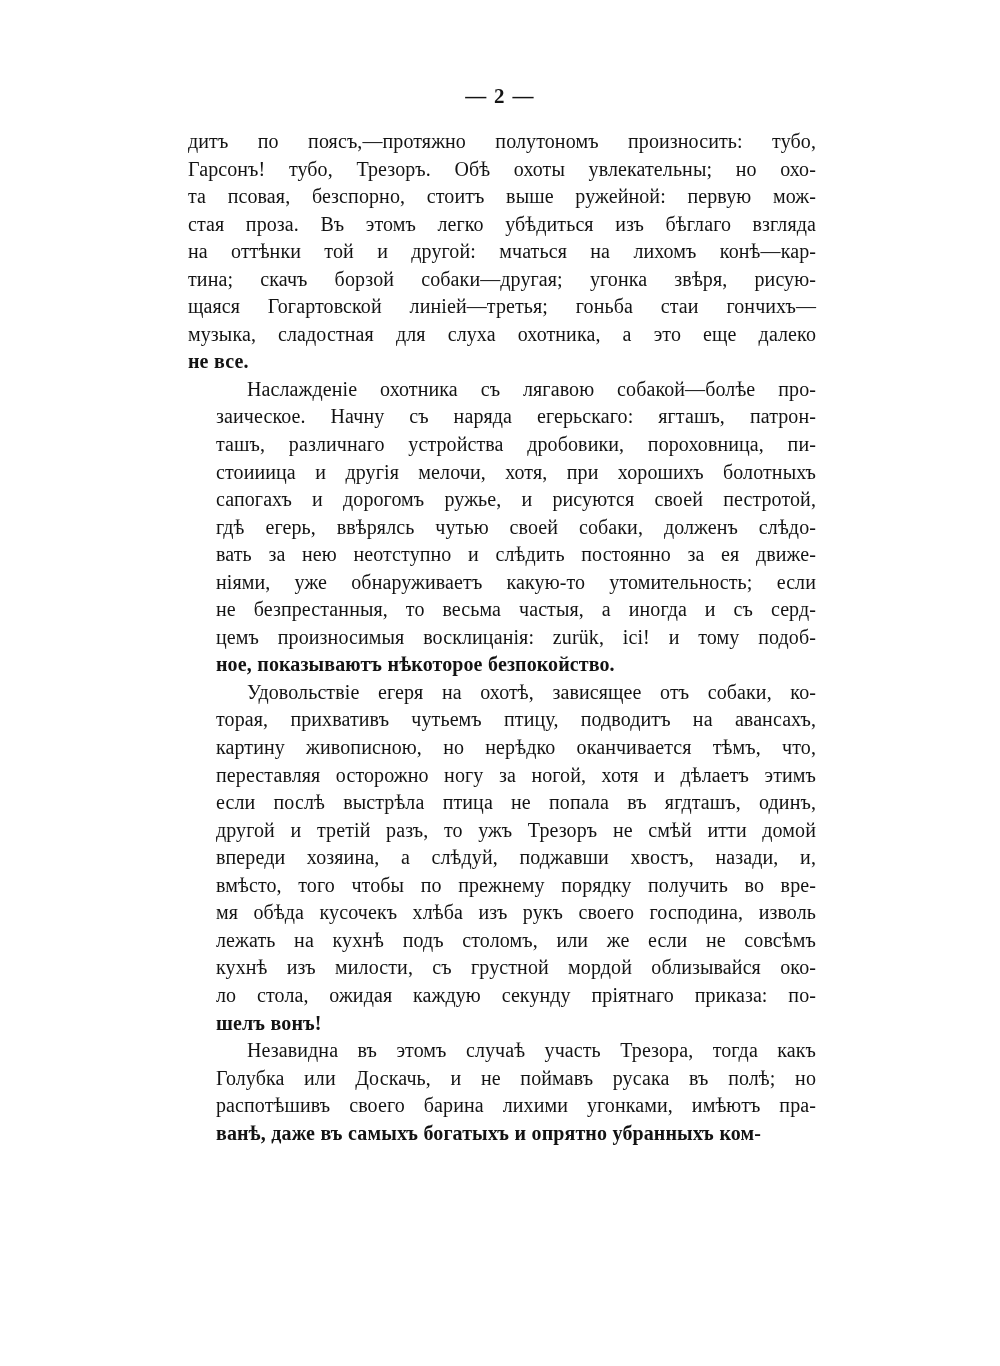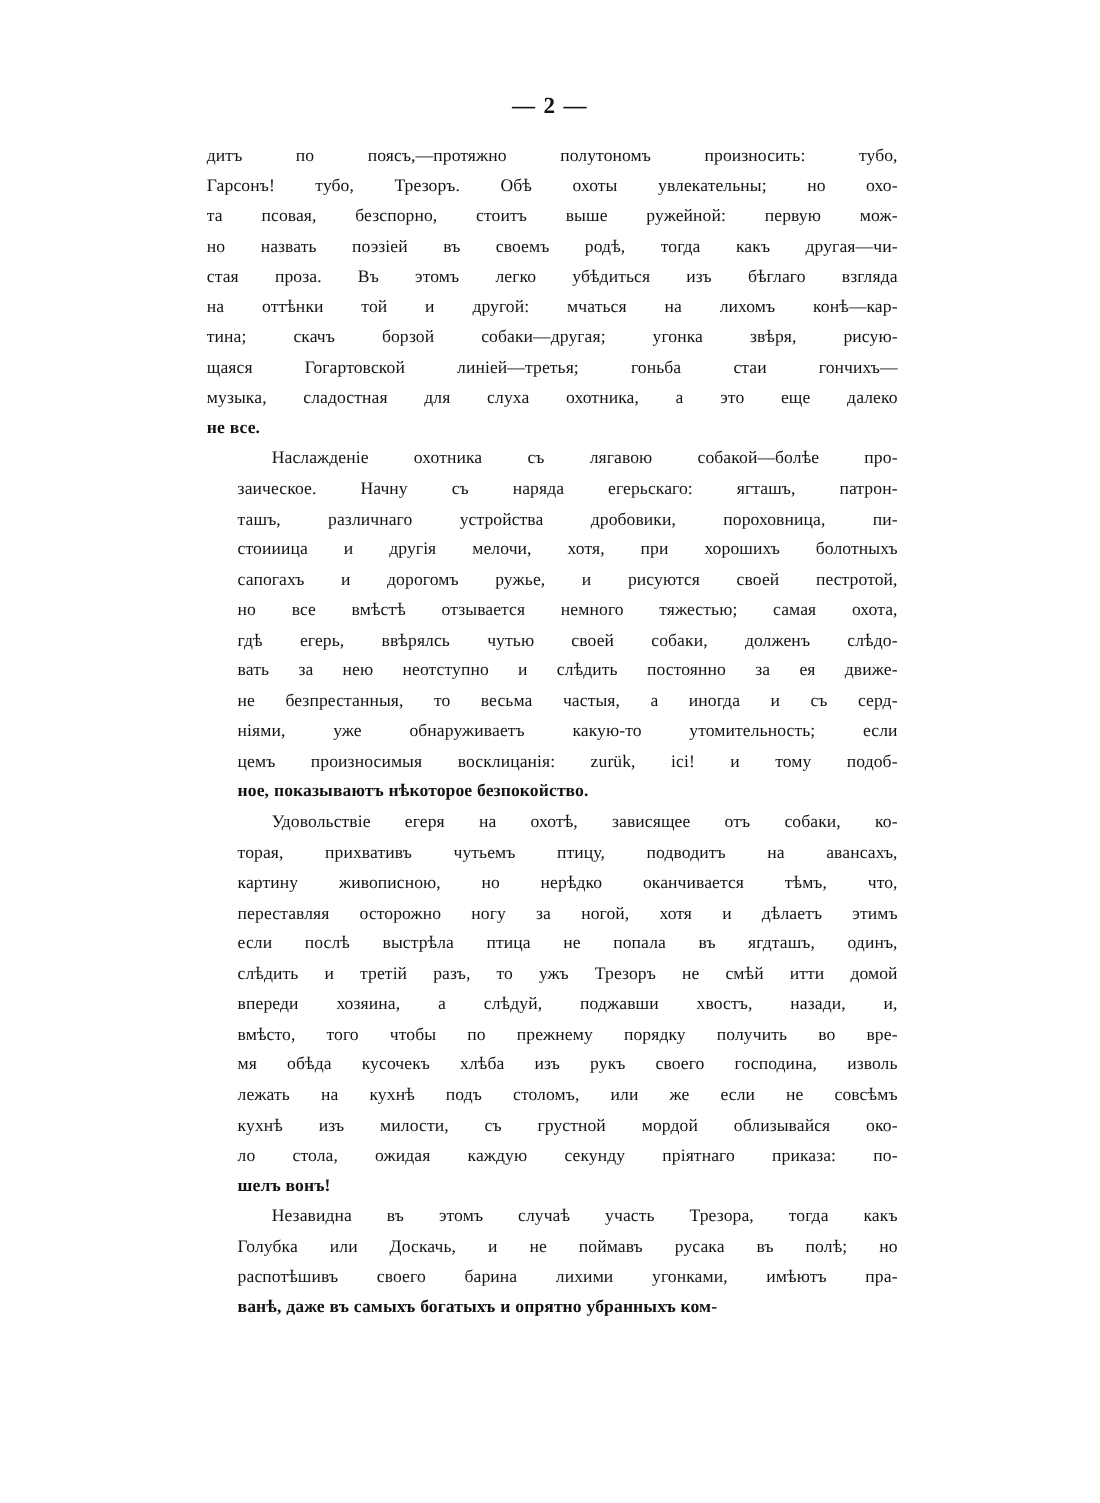--- a/index.html
+++ b/index.html
@@ -38,21 +38,21 @@
   
   .textblock {
     position: absolute;
     top: 128px;
     left: 188px;
     width: 628px;
   }
 
   .para {
     margin: 0;
-    font-size: 16px;
+    font-size: 20px;
     line-height: 27.55px;
     color: #131313;
     text-align: justify;
     text-justify: inter-word;
     letter-spacing: 0.005em;
     word-spacing: 0.02em;
     -webkit-font-smoothing: none;
   }
 
   
@@ -81,49 +81,47 @@
 <div class="page">
 
   <div class="folio">— 2 —</div>
 
   <div class="textblock">
 
   <p class="para">
         <span class="line">дитъ по поясъ,—протяжно полутономъ произносить: тубо,</span>
         <span class="line">Гарсонъ! тубо, Трезоръ. Обѣ охоты увлекательны; но охо-</span>
         <span class="line">та псовая, безспорно, стоитъ выше ружейной: первую мож-</span>
-        <span class="line">но назвать поэзіей въ своемъ родѣ, тогда какъ другая—чи-</span>
         <span class="line">стая проза. Въ этомъ легко убѣдиться изъ бѣглаго взгляда</span>
         <span class="line">на оттѣнки той и другой: мчаться на лихомъ конѣ—кар-</span>
         <span class="line">тина; скачъ борзой собаки—другая; угонка звѣря, рисую-</span>
         <span class="line">щаяся Гогартовской линіей—третья; гоньба стаи гончихъ—</span>
         <span class="line">музыка, сладостная для слуха охотника, а это еще далеко</span>
         <span class="line last">не все.</span>
       </p>
       <p class="para">
         <span class="line indent">Наслажденіе охотника съ лягавою собакой—болѣе про-</span>
         <span class="line">заическое. Начну съ наряда егерьскаго: ягташъ, патрон-</span>
         <span class="line">ташъ, различнаго устройства дробовики, пороховница, пи-</span>
         <span class="line">стоииица и другія мелочи, хотя, при хорошихъ болотныхъ</span>
         <span class="line">сапогахъ и дорогомъ ружье, и рисуются своей пестротой,</span>
-        <span class="line">но все вмѣстѣ отзывается немного тяжестью; самая охота,</span>
         <span class="line">гдѣ егерь, ввѣрялсь чутью своей собаки, долженъ слѣдо-</span>
         <span class="line">вать за нею неотступно и слѣдить постоянно за ея движе-</span>
+        <span class="line">ніями, уже обнаруживаетъ какую-то утомительность; если</span>
         <span class="line">не безпрестанныя, то весьма частыя, а иногда и съ серд-</span>
-        <span class="line">ніями, уже обнаруживаетъ какую-то утомительность; если</span>
         <span class="line">цемъ произносимыя восклицанія: zurük, ici! и тому подоб-</span>
         <span class="line last">ное, показываютъ нѣкоторое безпокойство.</span>
       </p>
       <p class="para">
         <span class="line indent">Удовольствіе егеря на охотѣ, зависящее отъ собаки, ко-</span>
         <span class="line">торая, прихвативъ чутьемъ птицу, подводитъ на авансахъ,</span>
         <span class="line">картину живописною, но нерѣдко оканчивается тѣмъ, что,</span>
         <span class="line">переставляя осторожно ногу за ногой, хотя и дѣлаетъ этимъ</span>
         <span class="line">если послѣ выстрѣла птица не попала въ ягдташъ, одинъ,</span>
-        <span class="line">слѣдить и третій разъ, то ужъ Трезоръ не смѣй итти домой</span>
+        <span class="line">другой и третій разъ, то ужъ Трезоръ не смѣй итти домой</span>
         <span class="line">впереди хозяина, а слѣдуй, поджавши хвостъ, назади, и,</span>
         <span class="line">вмѣсто, того чтобы по прежнему порядку получить во вре-</span>
         <span class="line">мя обѣда кусочекъ хлѣба изъ рукъ своего господина, изволь</span>
         <span class="line">лежать на кухнѣ подъ столомъ, или же если не совсѣмъ</span>
         <span class="line">кухнѣ изъ милости, съ грустной мордой облизывайся око-</span>
         <span class="line">ло стола, ожидая каждую секунду пріятнаго приказа: по-</span>
         <span class="line last">шелъ вонъ!</span>
       </p>
       <p class="para">
         <span class="line indent">Незавидна въ этомъ случаѣ участь Трезора, тогда какъ</span>

